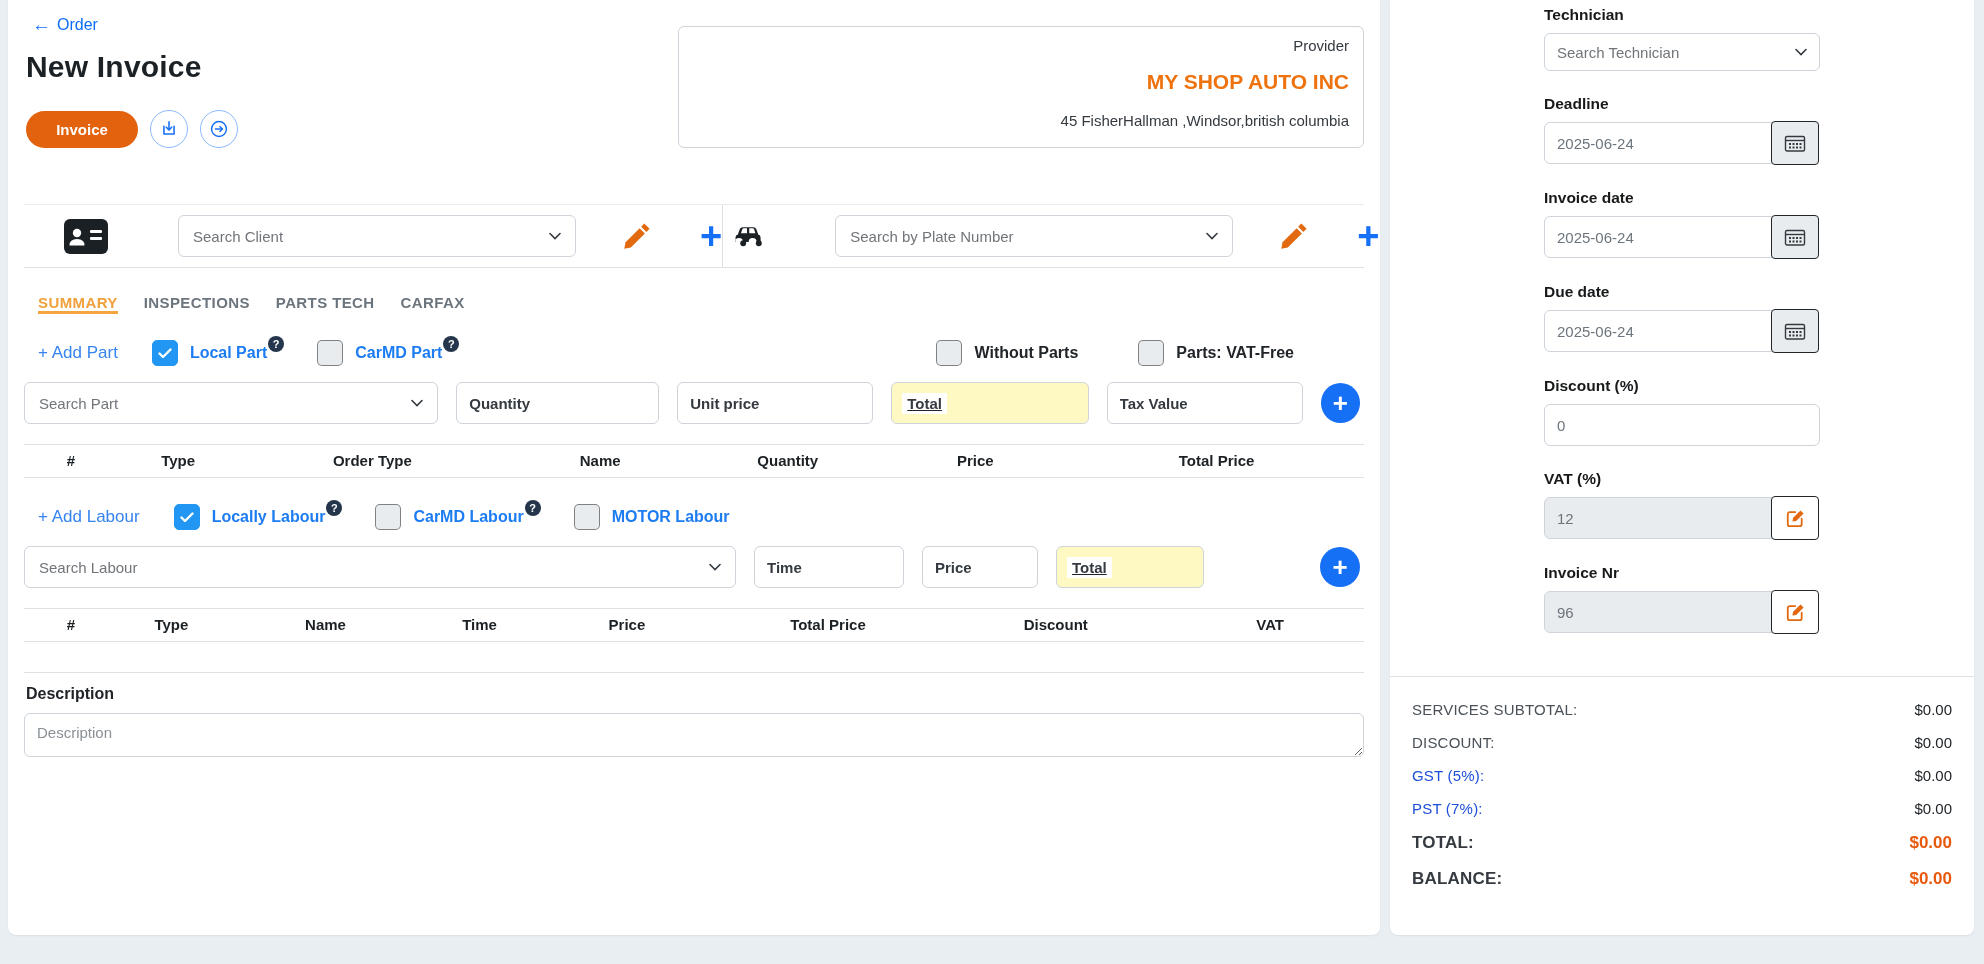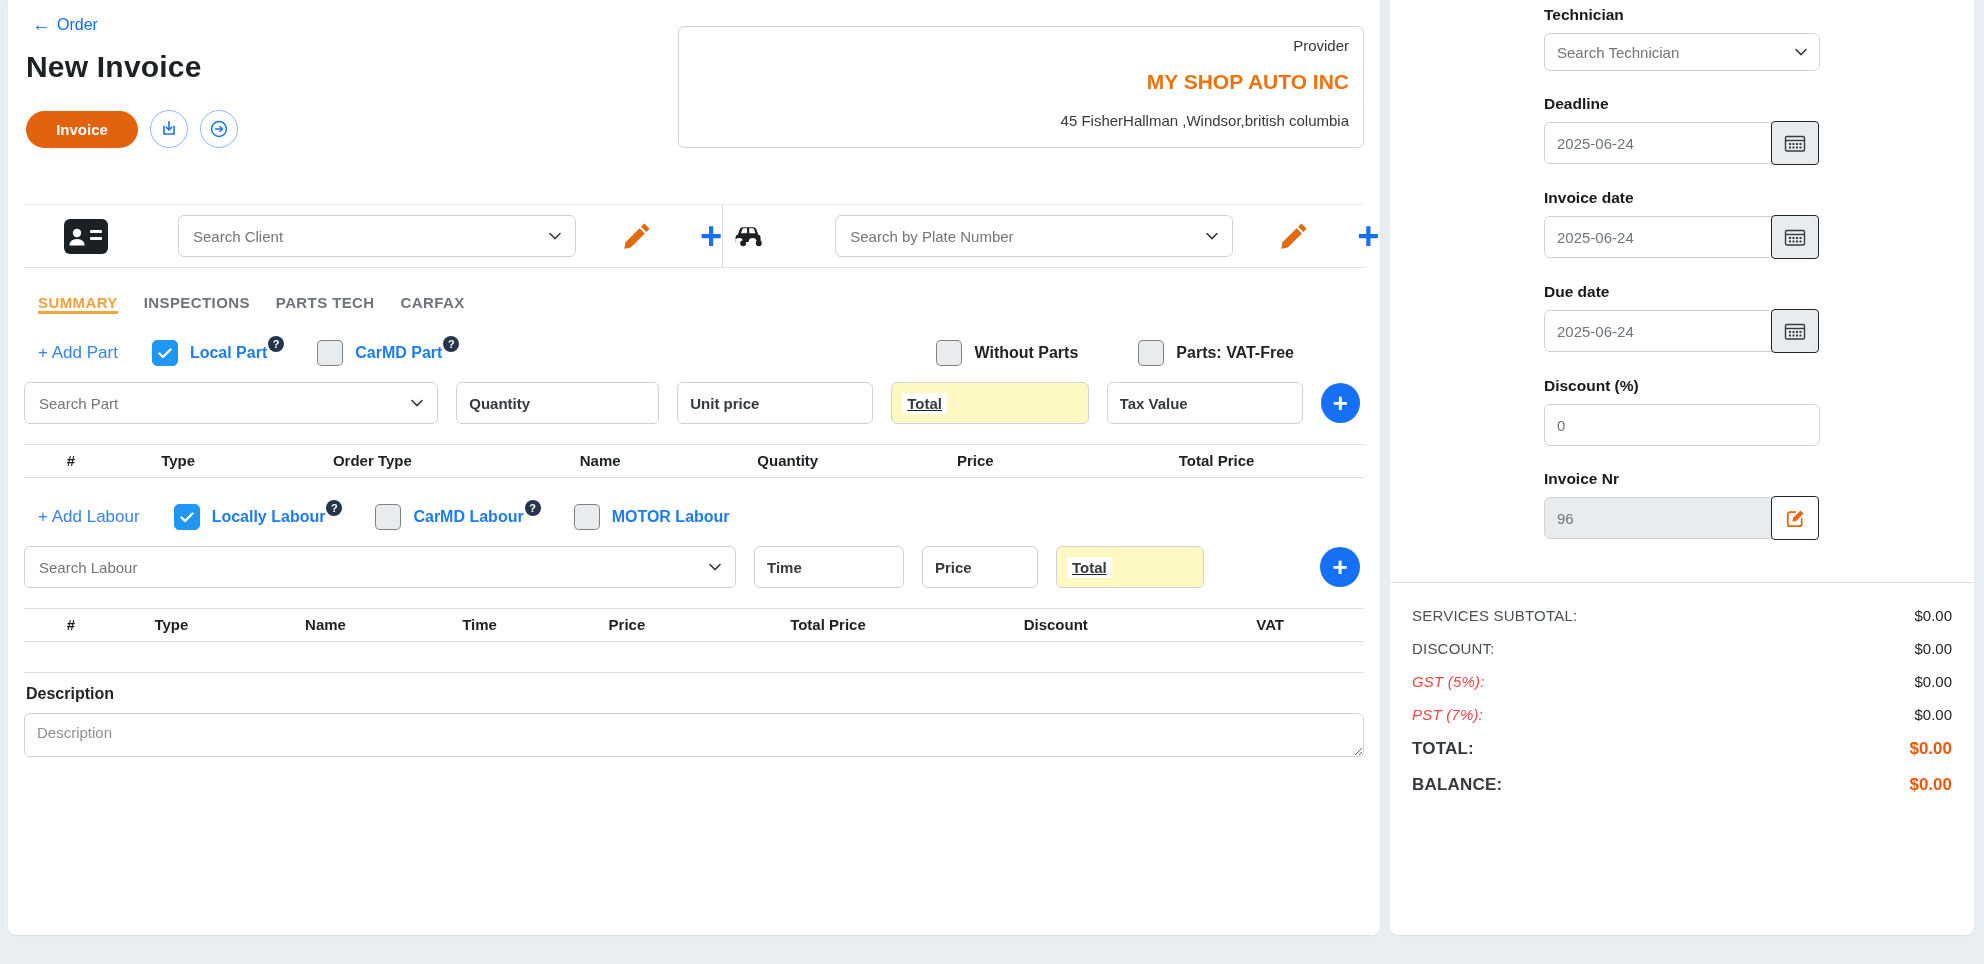--- a/index.html
+++ b/index.html
@@ -140,21 +140,21 @@
     width:48px; height:44px; margin-left:-1px; margin-top:-1px;
     border:1px solid #212529; border-radius:4px; cursor:pointer;
     display:flex; align-items:center; justify-content:center; background:#e9ecef;
   }
   .addon-btn.white { background:#fff; }
   .totals-divider { border:none; border-top:1px solid #dee2e6; margin-top:42px; }
   .totals { padding:16px 22px 0; }
   .t-row { display:flex; justify-content:space-between; align-items:baseline; padding:8px 0; }
   .t-label { color:#495057; font-size:15px; letter-spacing:.2px; }
   .t-value { color:#212529; font-size:15px; }
-  .t-row.tax .t-label { color:#ef4444;font-style:italic; }
+  .t-row.tax .t-label { color:#1d4ed8; }
   .t-row.grand .t-label { color:#343a40; font-size:17px; font-weight:700; }
   .t-row.grand .t-value { color:#e8590c; font-size:17px; font-weight:700; }
 
   svg { display:block; }
 </style>
 </head>
 <body>
 
 <div class="page">
 
@@ -466,20 +466,34 @@
             </span>
           </div>
         </div>
       </div>
 
       <div class="field-group">
         <div class="field-label">Discount (%)</div>
         <input class="side-input full" value="0" style="">
       </div>
 
+      <div class="field-group">
+        <div class="field-label">VAT (%)</div>
+        <div class="input-group">
+          <input class="side-input disabled" disabled="" value="12" style="">
+          <div class="addon-btn white">
+            <span>
+              <svg width="19" height="19" viewBox="0 0 16 16">
+                <path d="M13.2 8.2 v4.6 a1.7 1.7 0 0 1 -1.7 1.7 H3.2 a1.7 1.7 0 0 1 -1.7 -1.7 V4.3 a1.7 1.7 0 0 1 1.7 -1.7 h4.6" fill="none" stroke="#e2690f" stroke-width="1.5" stroke-linecap="round"></path>
+                <path d="M12.2 1.2 l2.6 2.6 -6.2 6.2 -3.2 .6 .6 -3.2 z" fill="#e2690f"></path>
+              </svg>
+            </span>
+          </div>
+        </div>
+      </div>
 
       <div class="field-group">
         <div class="field-label">Invoice Nr</div>
         <div class="input-group">
           <input class="side-input disabled" disabled="" value="96" style="">
           <div class="addon-btn white">
             <span>
               <svg width="19" height="19" viewBox="0 0 16 16">
                 <path d="M13.2 8.2 v4.6 a1.7 1.7 0 0 1 -1.7 1.7 H3.2 a1.7 1.7 0 0 1 -1.7 -1.7 V4.3 a1.7 1.7 0 0 1 1.7 -1.7 h4.6" fill="none" stroke="#e2690f" stroke-width="1.5" stroke-linecap="round"></path>
                 <path d="M12.2 1.2 l2.6 2.6 -6.2 6.2 -3.2 .6 .6 -3.2 z" fill="#e2690f"></path>

